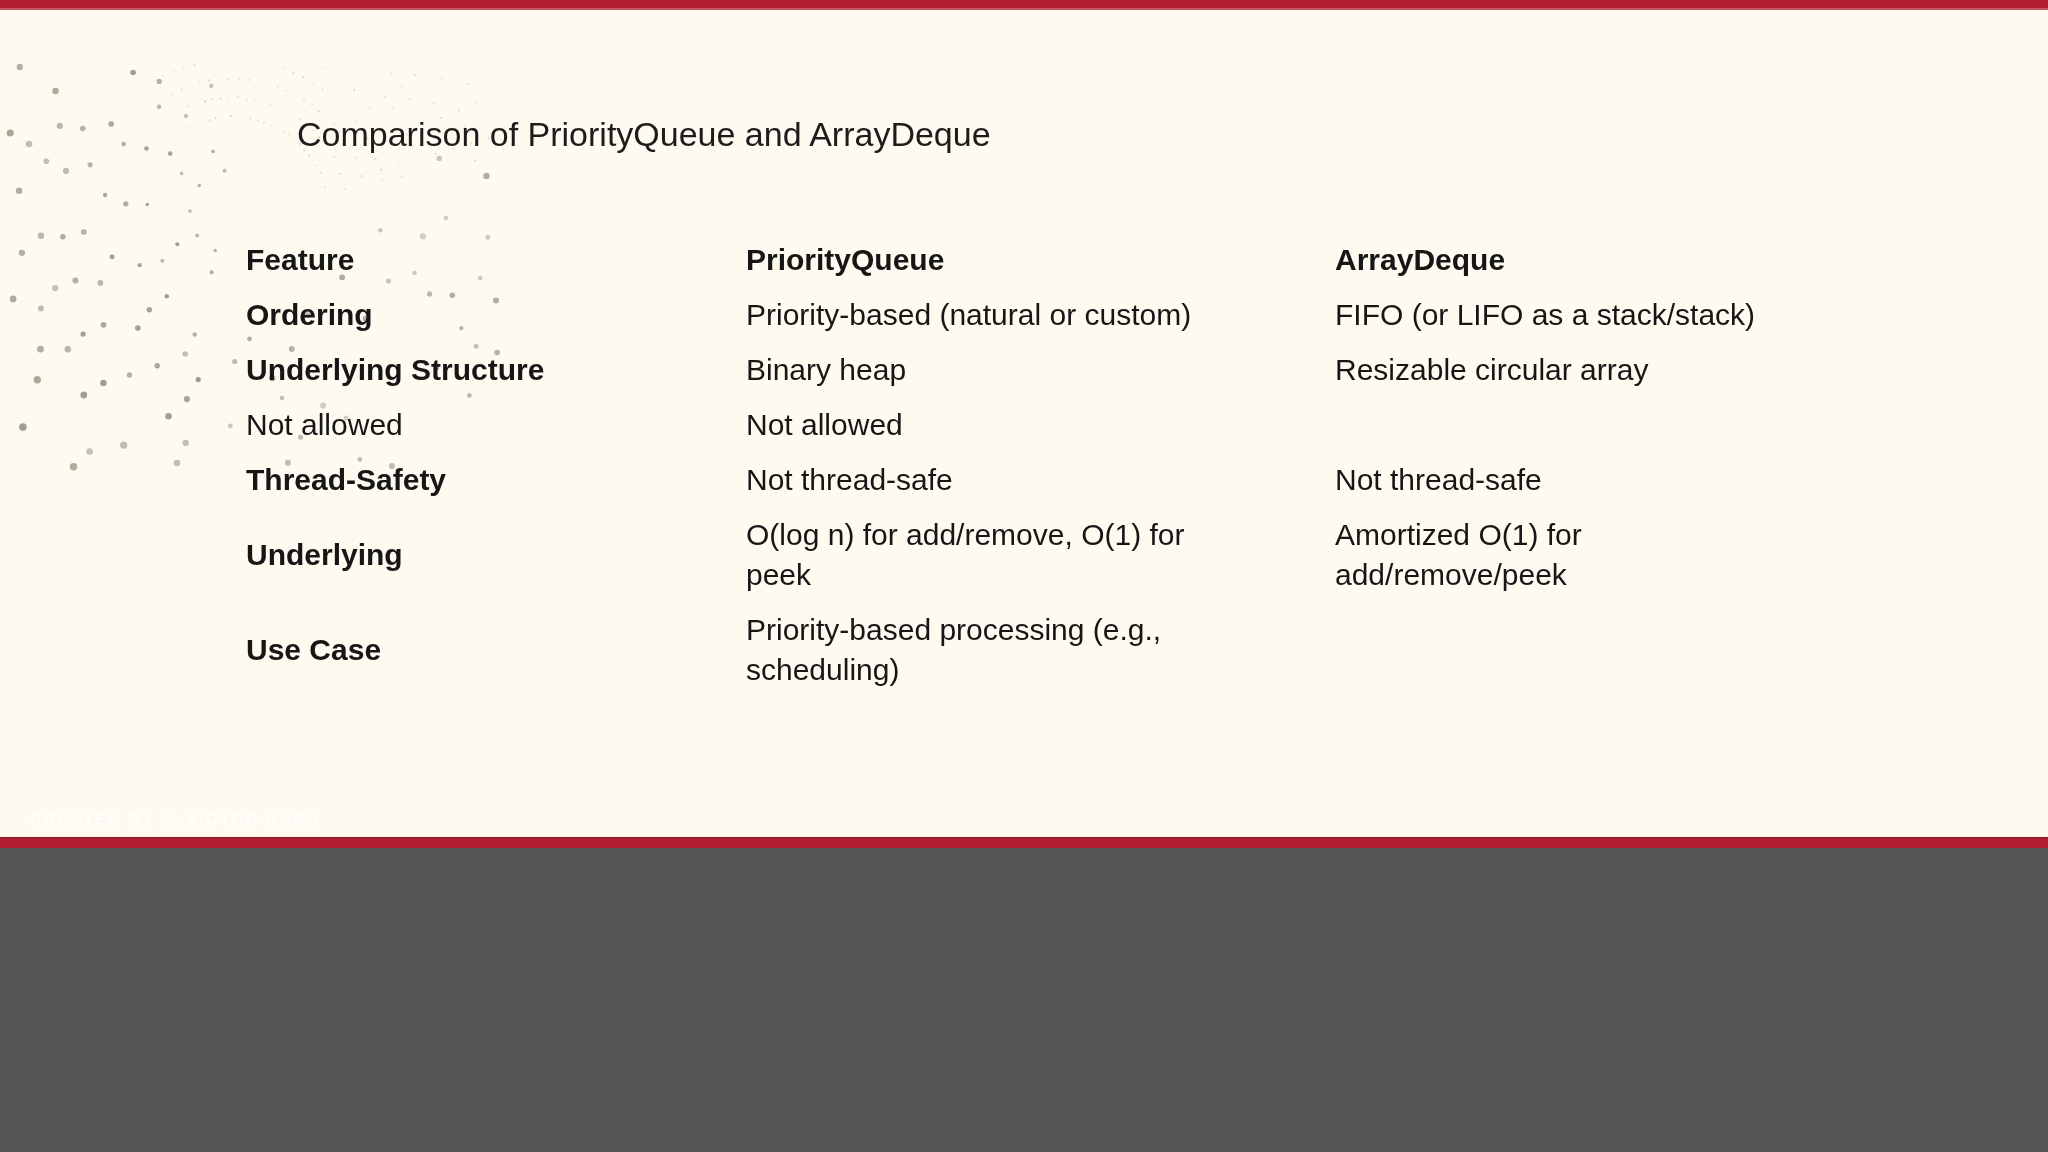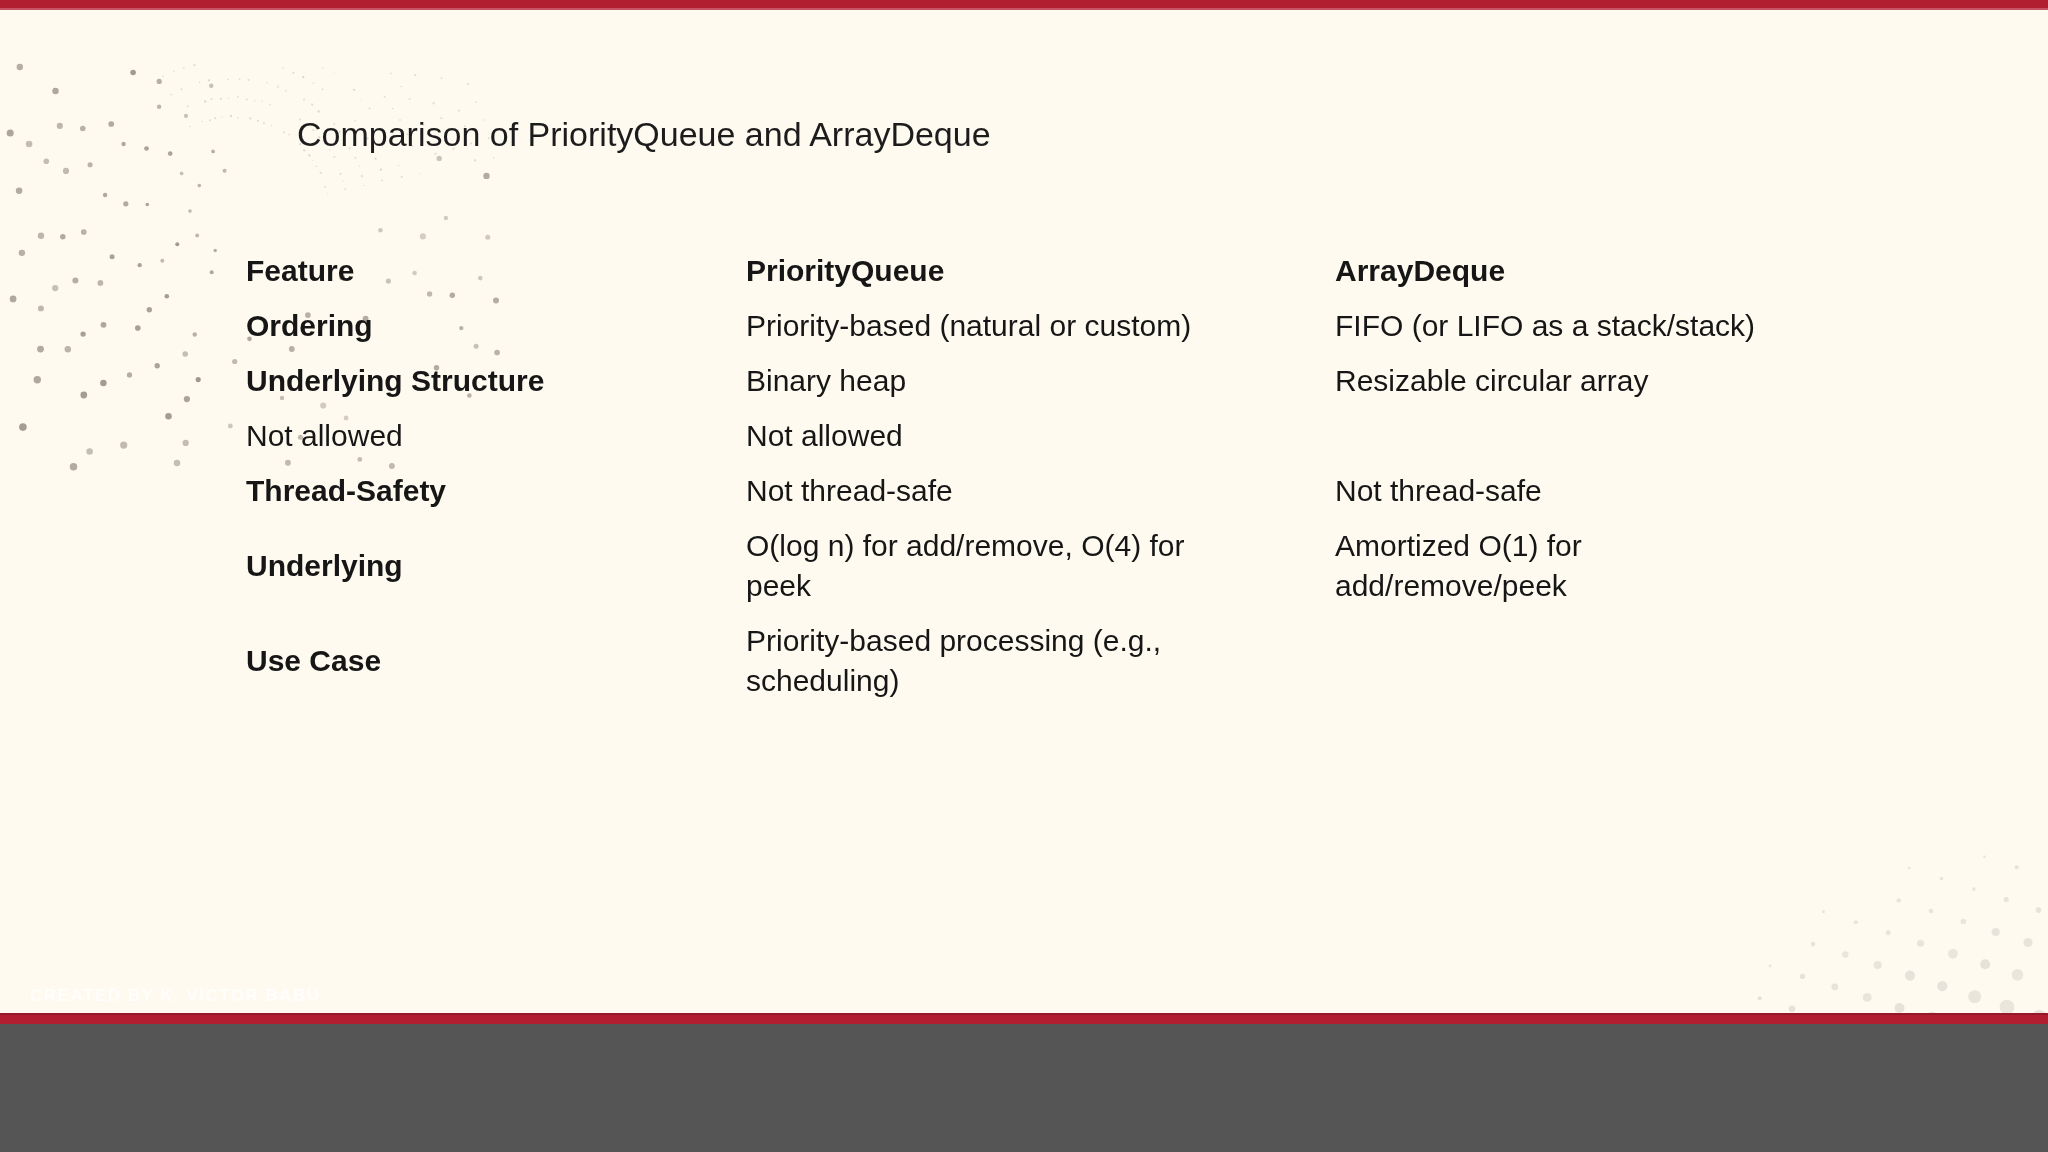--- a/index.html
+++ b/index.html
@@ -1,18 +1,18 @@
 <!DOCTYPE html>
 <html><head>
 <meta charset="utf-8">
 <style>
   html,body{margin:0;padding:0;background:#555;}
   .page{
     position:relative;
-    width:2048px;height:1024px;
+    width:2048px;height:848px;
     background:#FEFAF0;
     overflow:hidden;
     font-family:"Liberation Sans","DejaVu Sans",sans-serif;
     color:#1b1b1b;
   }
   .bar-top{
     position:absolute;top:0;left:0;right:0;height:8px;
     background:#B01E30;
     border-bottom:2px solid #C55364;
   }
@@ -28,21 +28,20 @@
   .page-title{
     position:absolute;left:297px;top:112px;
     font-size:34px;line-height:44px;font-weight:400;
     color:#1c1c1c;
     z-index:2;
   }
   .tbl{
     position:absolute;left:246px;top:240px;
     display:flex;flex-direction:column;gap:15px;
     z-index:2;
-    margin-top:11px;
   }
   .trow{
     display:grid;
     grid-template-columns:500px 589px 600px;
     align-items:center;
   }
   .cell{
     font-size:30px;line-height:40px;
     white-space:pre-line;
     color:#161616;
@@ -365,21 +364,21 @@
         <div class="cell">Not allowed</div>
         <div class="cell">Not allowed</div>
       </div>
       <div class="trow">
         <div class="cell feature">Thread-Safety</div>
         <div class="cell">Not thread-safe</div>
         <div class="cell">Not thread-safe</div>
       </div>
       <div class="trow">
         <div class="cell feature">Underlying</div>
-        <div class="cell">O(log n) for add/remove, O(4) for
+        <div class="cell">O(log n) for add/remove, O(1) for
 peek</div>
         <div class="cell">Amortized O(1) for
 add/remove/peek</div>
       </div>
       <div class="trow">
         <div class="cell feature">Use Case</div>
         <div class="cell">Priority-based processing (e.g.,
 scheduling)</div>
       </div>
     </div>

